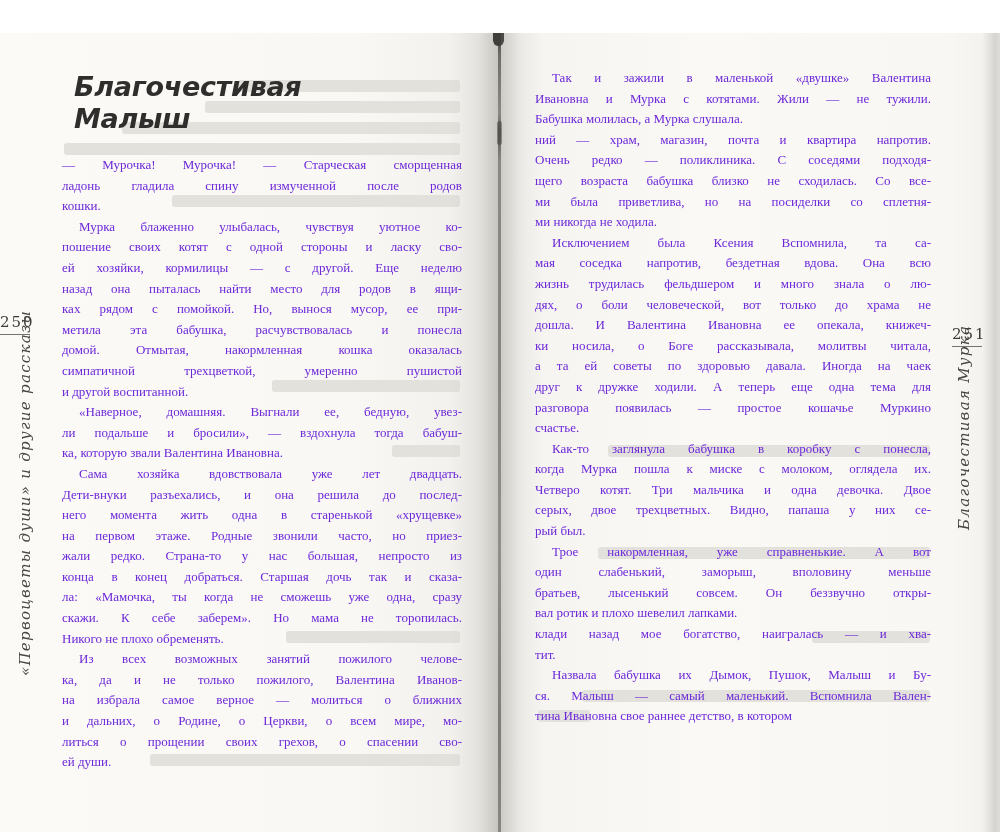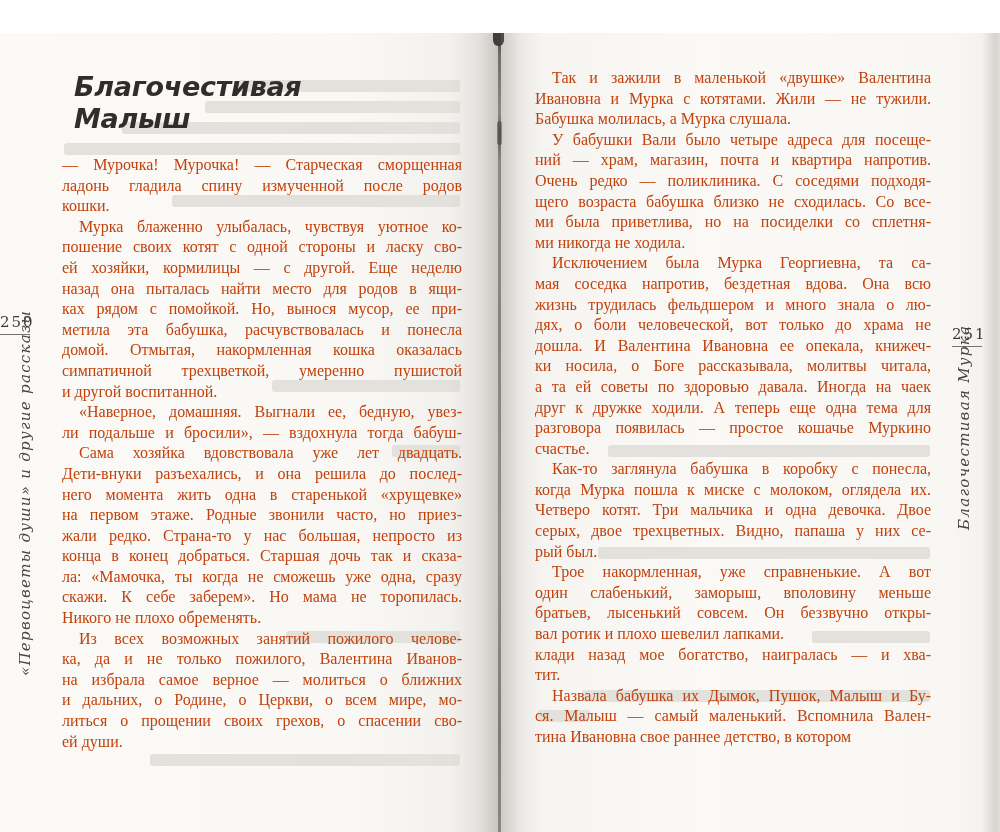--- a/index.html
+++ b/index.html
@@ -52,23 +52,23 @@
     position: absolute; left: 74px; top: 38px; width: 380px;
     font-family: "DejaVu Sans", sans-serif;
     font-weight: bold; font-style: italic;
     font-size: 27px; line-height: 32px;
     color: #2f2e2c; letter-spacing: -0.3px;
   }
 
   
   .page-body {
     position: absolute;
-    font-size: 16px;
+    font-size: 13px;
     line-height: 20.6px;
-    color: #c2410c;
+    color: #6d28d9;
     text-justify: inter-word;
   }
   #left-body  { left: 62px;  top: 122px; width: 400px; }
   #right-body { left: 535px; top: 35px;  width: 396px; }
   .para { margin: 0; }
   .line { text-align: justify; text-align-last: justify; }
   .line.last { text-align-last: left; }
   .line.ind { text-indent: 17px; }
 
   
@@ -140,20 +140,21 @@
         <div class="line">назад она пыталась найти место для родов в ящи-</div>
         <div class="line">ках рядом с помойкой. Но, вынося мусор, ее при-</div>
         <div class="line">метила эта бабушка, расчувствовалась и понесла</div>
         <div class="line">домой. Отмытая, накормленная кошка оказалась</div>
         <div class="line">симпатичной трехцветкой, умеренно пушистой</div>
         <div class="line last">и другой воспитанной.</div>
       </div>
       <div class="para">
         <div class="line ind">«Наверное, домашняя. Выгнали ее, бедную, увез-</div>
         <div class="line">ли подальше и бросили», — вздохнула тогда бабуш-</div>
+        <div class="line last">ка, которую звали Валентина Ивановна.</div>
       </div>
       <div class="para">
         <div class="line ind">Сама хозяйка вдовствовала уже лет двадцать.</div>
         <div class="line">Дети-внуки разъехались, и она решила до послед-</div>
         <div class="line">него момента жить одна в старенькой «хрущевке»</div>
         <div class="line">на первом этаже. Родные звонили часто, но приез-</div>
         <div class="line">жали редко. Страна-то у нас большая, непросто из</div>
         <div class="line">конца в конец добраться. Старшая дочь так и сказа-</div>
         <div class="line">ла: «Мамочка, ты когда не сможешь уже одна, сразу</div>
         <div class="line">скажи. К себе заберем». Но мама не торопилась.</div>
@@ -168,29 +169,28 @@
         <div class="line last">ей души.</div>
       </div>
     </div>
   <div id="right-body" class="page-body">
       <div class="para">
         <div class="line ind">Так и зажили в маленькой «двушке» Валентина</div>
         <div class="line">Ивановна и Мурка с котятами. Жили — не тужили.</div>
         <div class="line last">Бабушка молилась, а Мурка слушала.</div>
       </div>
       <div class="para">
-        <div class="line ind">У бабушки Вали было четыре адреса для посеще-</div>
         <div class="line">ний — храм, магазин, почта и квартира напротив.</div>
         <div class="line">Очень редко — поликлиника. С соседями подходя-</div>
         <div class="line">щего возраста бабушка близко не сходилась. Со все-</div>
         <div class="line">ми была приветлива, но на посиделки со сплетня-</div>
         <div class="line last">ми никогда не ходила.</div>
       </div>
       <div class="para">
-        <div class="line ind">Исключением была Мурка Георгиевна, та са-</div>
+        <div class="line ind">Исключением была Ксения Вспомнила, та са-</div>
         <div class="line">мая соседка напротив, бездетная вдова. Она всю</div>
         <div class="line">жизнь трудилась фельдшером и много знала о лю-</div>
         <div class="line">дях, о боли человеческой, вот только до храма не</div>
         <div class="line">дошла. И Валентина Ивановна ее опекала, книжеч-</div>
         <div class="line">ки носила, о Боге рассказывала, молитвы читала,</div>
         <div class="line">а та ей советы по здоровью давала. Иногда на чаек</div>
         <div class="line">друг к дружке ходили. А теперь еще одна тема для</div>
         <div class="line">разговора появилась — простое кошачье Муркино</div>
         <div class="line last">счастье.</div>
       </div>

